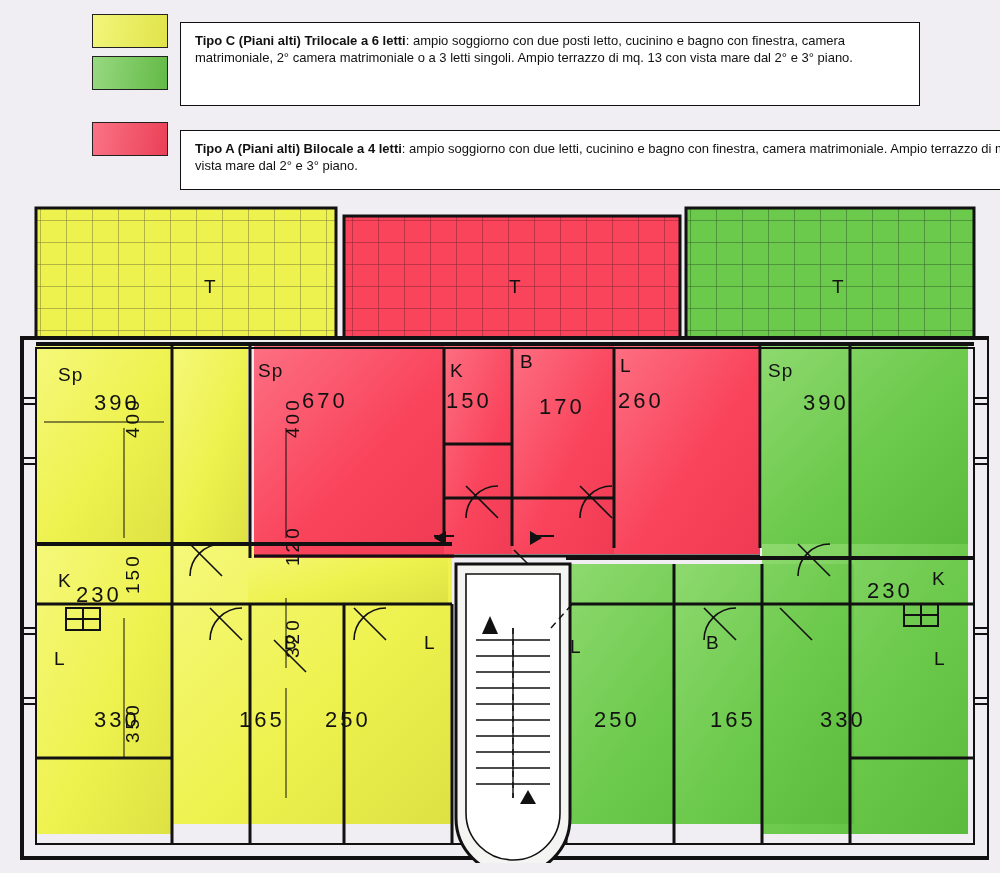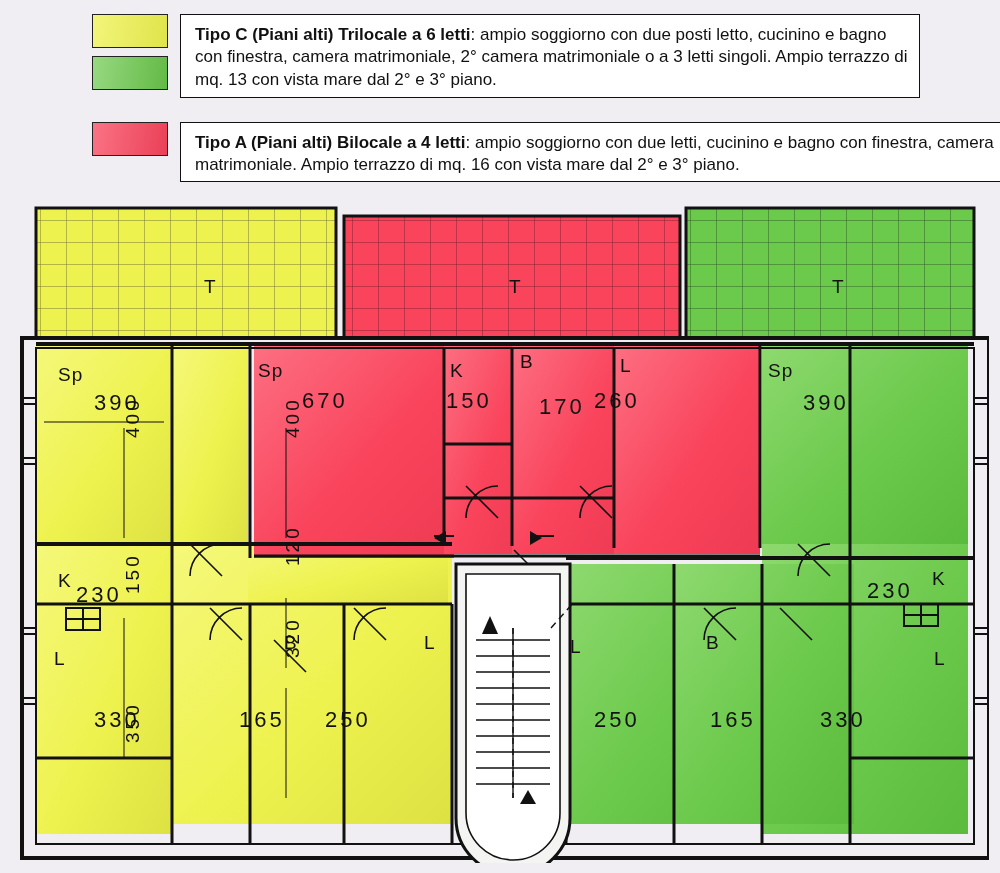--- a/index.html
+++ b/index.html
@@ -57,23 +57,24 @@
       linear-gradient(100deg, rgba(255,255,255,0.25) 0%, rgba(0,0,0,0.06) 100%),
       #f9445c;
   }
 
   .legend-text-box {
     margin-left: 10px;
     border: 1.5px solid #111;
     background: #ffffff;
     box-sizing: border-box;
     padding: 9px 4px 9px 14px;
-    font-size: 17px;
+    font-size: 13px;
     line-height: 1.32;
     color: #111;
+    margin-top: 8px;
   }
   .legend-text-box-1 { width: 740px; height: 84px; }
   .legend-text-box-2 { width: 888px; height: 60px; }
   .legend-text-box b { font-weight: bold; }
 
   
   .plan {
     position: absolute;
     left: 14px;
     top: 198px;
@@ -304,21 +305,21 @@
   <div class="plan-label room" style="left:410px; top:434px;">L</div>
   <div class="plan-label room" style="left:556px; top:438px;">L</div>
   <div class="plan-label room" style="left:692px; top:434px;">B</div>
   <div class="plan-label room" style="left:918px; top:370px;">K</div>
   <div class="plan-label room" style="left:920px; top:450px;">L</div>
 
   <div class="plan-label dim" style="left:80px; top:192px;">390</div>
   <div class="plan-label dim" style="left:288px; top:190px;">670</div>
   <div class="plan-label dim" style="left:432px; top:190px;">150</div>
   <div class="plan-label dim" style="left:525px; top:196px;">170</div>
-  <div class="plan-label dim" style="left:580px; top:190px;">260</div>
+  <div class="plan-label dim" style="left:604px; top:190px;">260</div>
   <div class="plan-label dim" style="left:789px; top:192px;">390</div>
   <div class="plan-label dim" style="left:62px; top:384px;">230</div>
   <div class="plan-label dim" style="left:853px; top:380px;">230</div>
   <div class="plan-label dim" style="left:80px; top:509px;">330</div>
   <div class="plan-label dim" style="left:225px; top:509px;">165</div>
   <div class="plan-label dim" style="left:311px; top:509px;">250</div>
   <div class="plan-label dim" style="left:580px; top:509px;">250</div>
   <div class="plan-label dim" style="left:696px; top:509px;">165</div>
   <div class="plan-label dim" style="left:806px; top:509px;">330</div>
 

